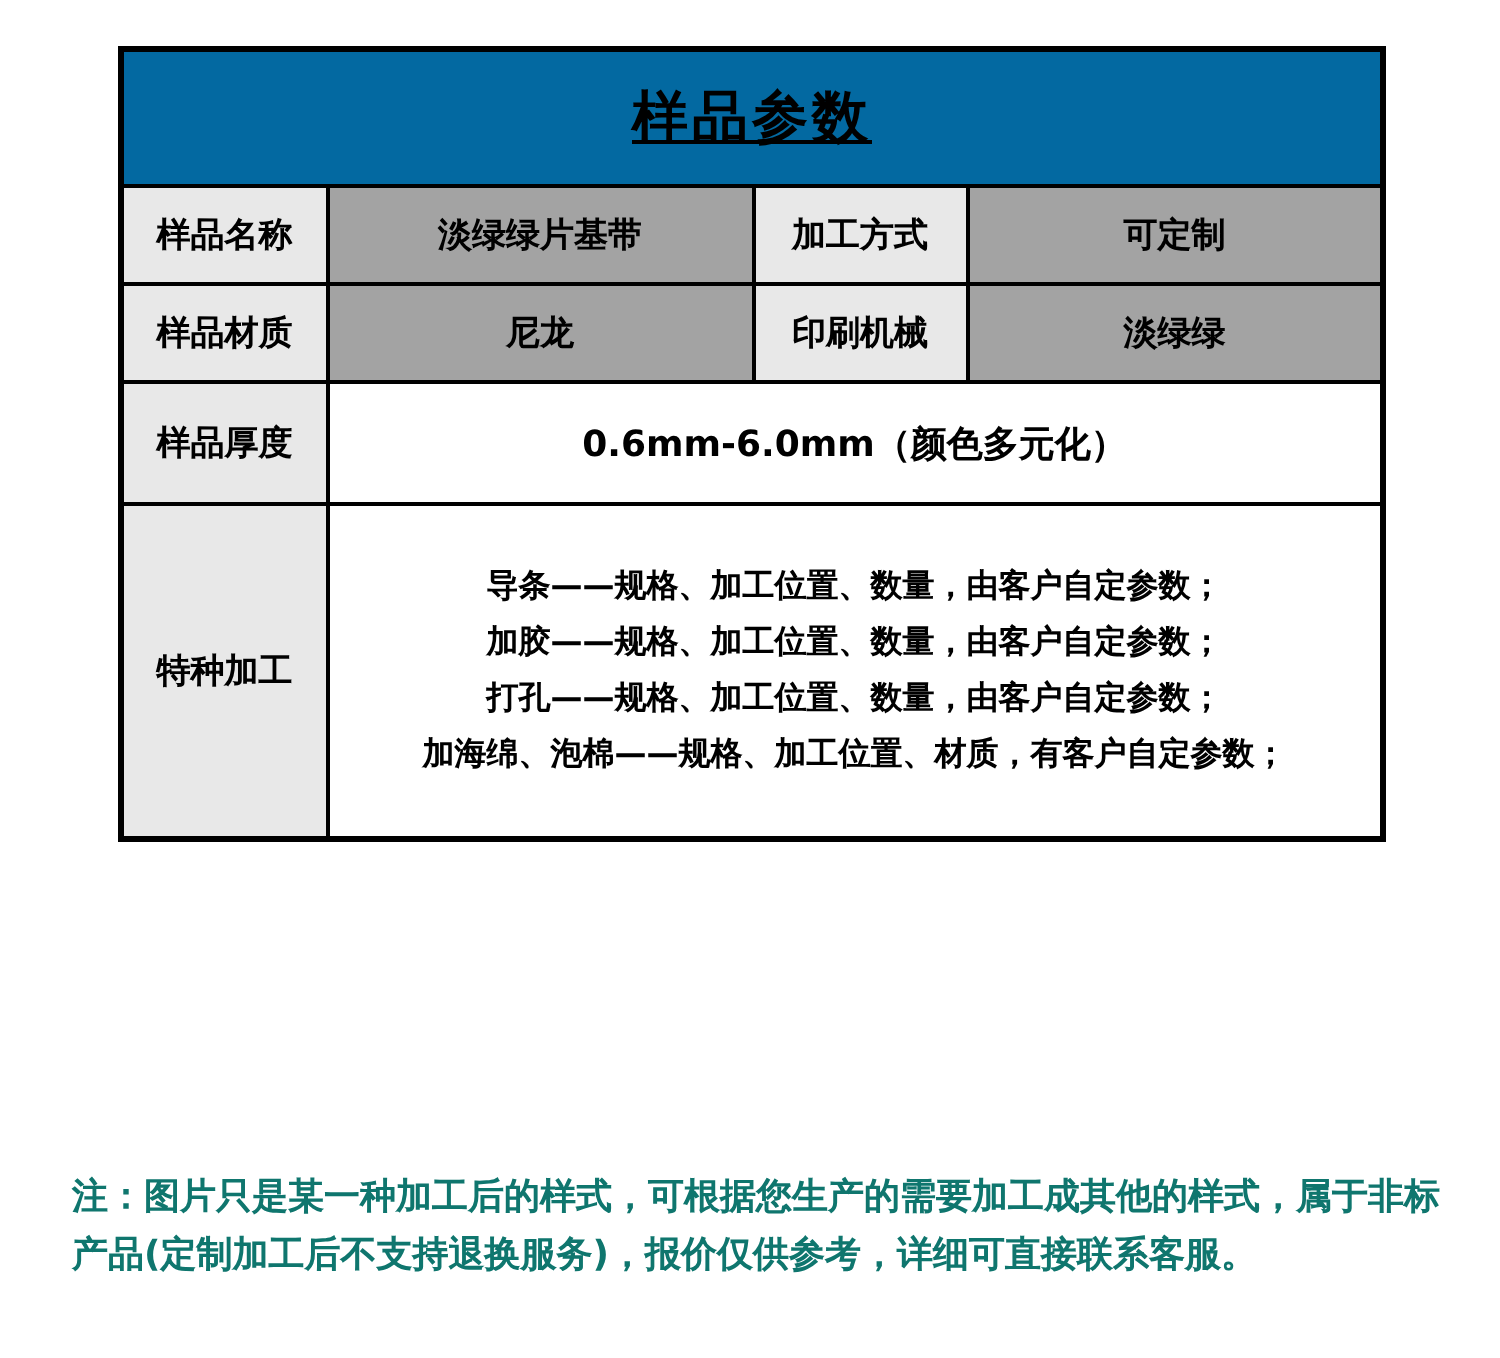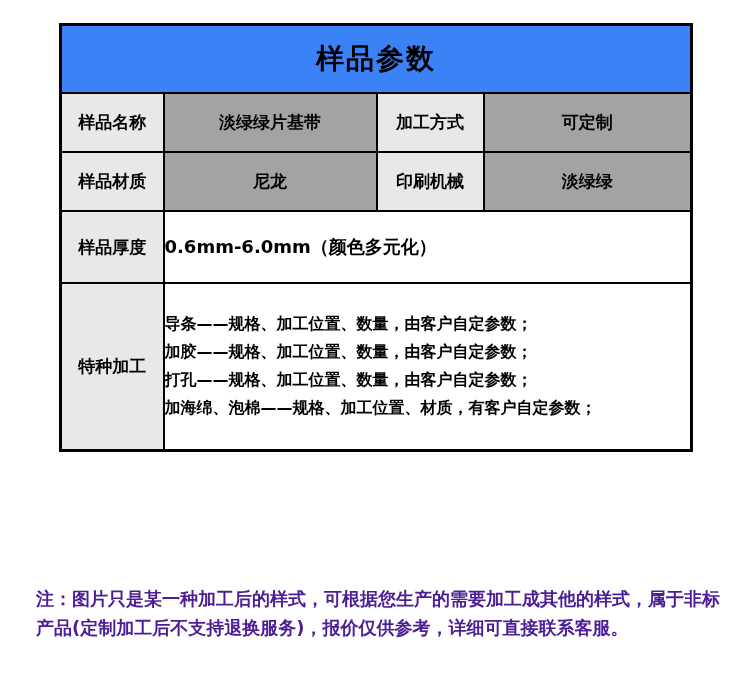--- a/index.html
+++ b/index.html
@@ -33,61 +33,62 @@
     padding: 0;
     font-weight: bold;
     vertical-align: middle;
     overflow: hidden;
   }
   td.title-cell {
     height: 66px;
     text-align: center;
     font-size: 28px;
     letter-spacing: 2px;
-    background: #3b82f6;
+    background: #0369a1;
+    text-decoration: underline;
   }
   th.hdr {
     background: #e8e8e8;
     font-size: 17px;
     text-align: center;
     font-weight: bold;
   }
   td.val-center {
     text-align: center;
     font-size: 17px;
     background: #a3a3a3;
   }
   td.val-left {
-    text-align: left;
+    text-align: center;
     font-size: 16px;
     padding-left: 15px;
     padding-right: 8px;
     background: #ffffff;
   }
-  tr.r-pair   { height: 59px; }
-  tr.r-thick  { height: 72px; margin-left: 17px; }
+  tr.r-pair   { height: 49px; }
+  tr.r-thick  { height: 61px; margin-left: 17px; }
   tr.r-range  { height: 66px; }
   tr.r-multi  { height: 167px; }
   tr.r-joint  { height: 61px; }
   .multi-line {
     line-height: 28px;
     font-weight: bold;
     font-size: 16px;
     white-space: nowrap;
   }
   .footnote {
     position: absolute;
     left: 36px;
     top: 584px;
     width: 684px;
     font-size: 18px;
     font-weight: bold;
     line-height: 29px;
     text-align: left;
-    color: #4c1d95;
+    color: #0f766e;
   }
 </style>
 </head>
 <body>
 
 <div class="page">
 
   <table class="spec-table">
     <colgroup>
       <col style="width:103px">

